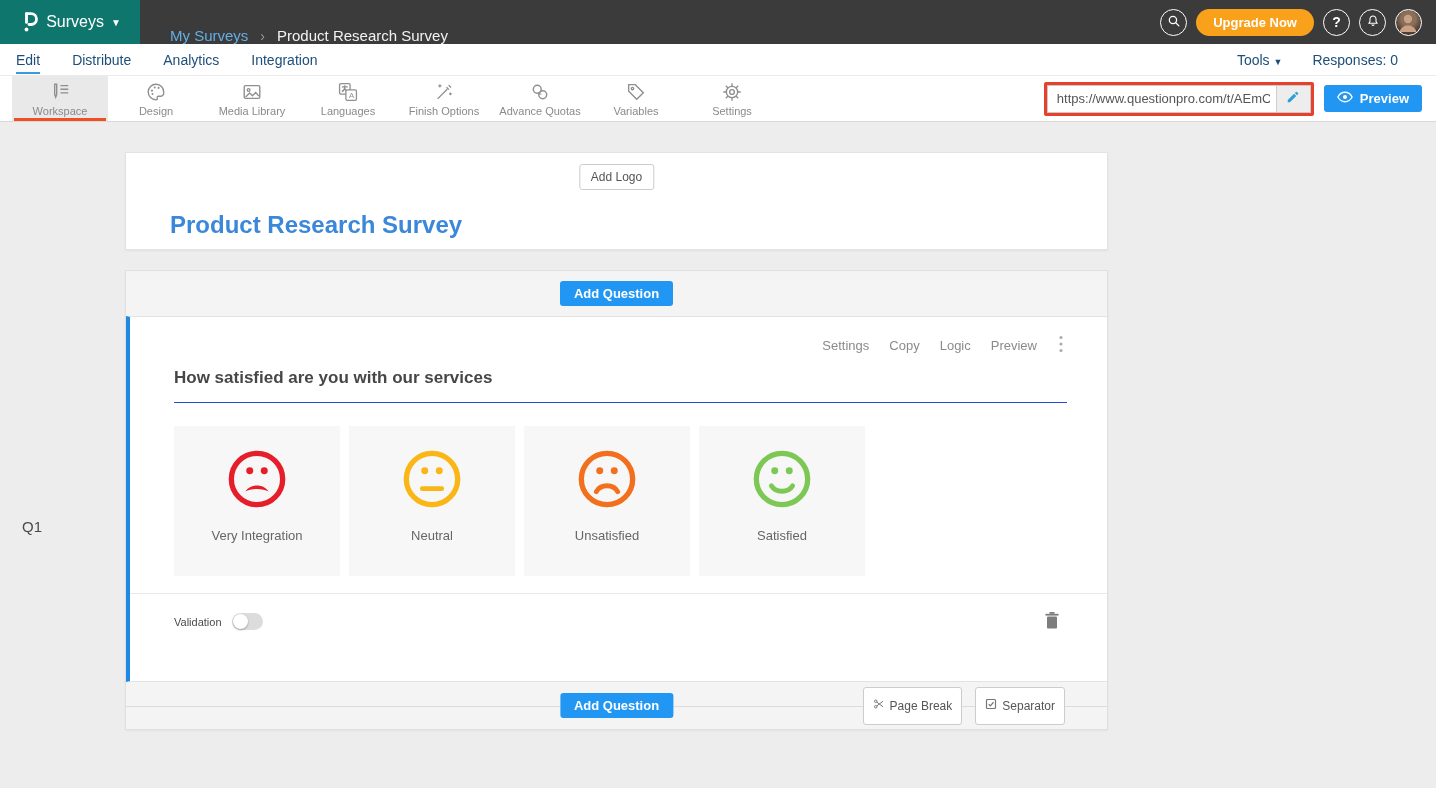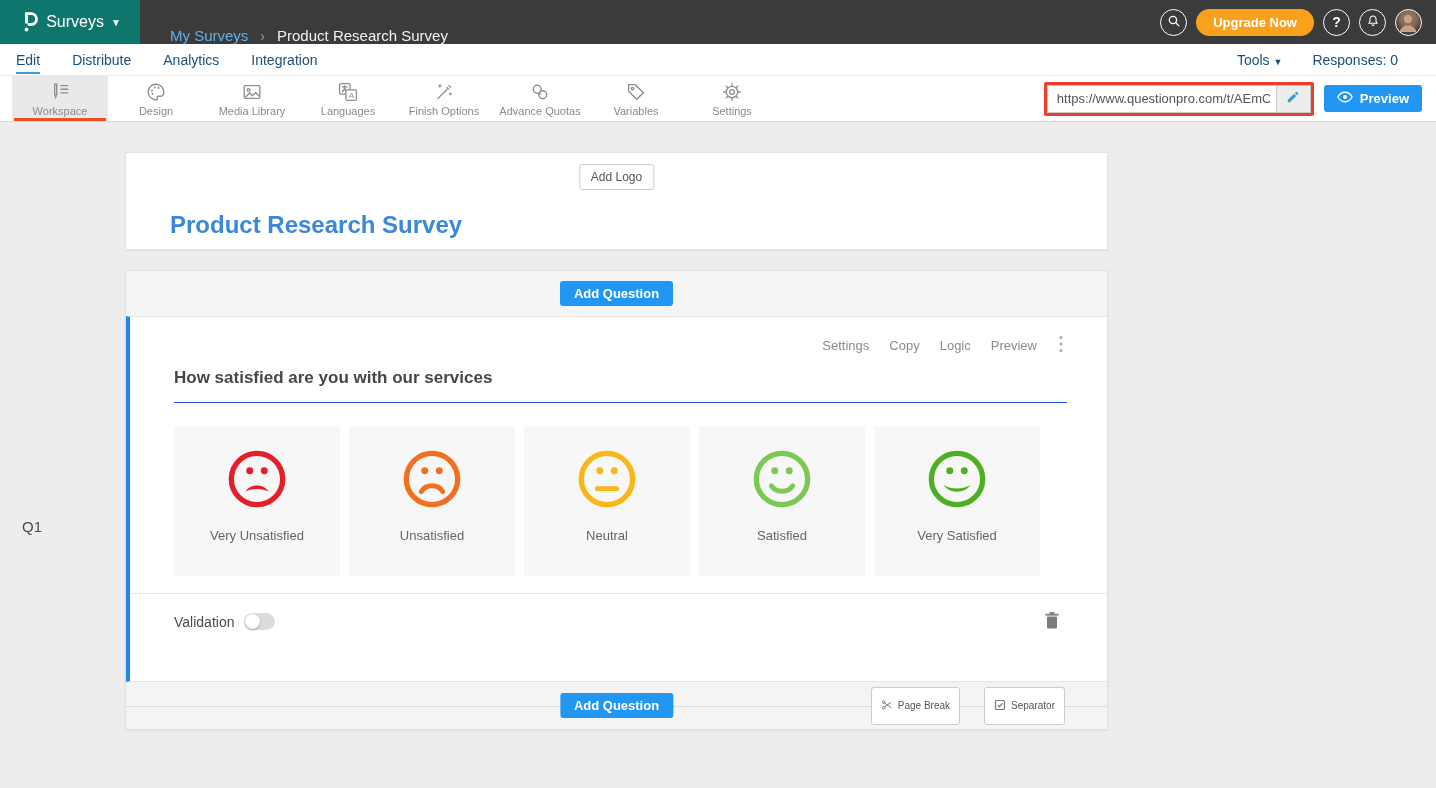--- a/index.html
+++ b/index.html
@@ -67,30 +67,30 @@
   .q-title-row { margin:10px 40px 0 44px; border-bottom:1px solid #1d4ed8; padding-bottom:14px; }
   .q-title { font-size:17px; color:#474747; font-weight:bold; }
   .smiley-row { display:flex; gap:9px; margin:23px 0 0 44px; }
   .smiley-card { width:166px; height:150px; background:#f7f7f7; display:flex; flex-direction:column; align-items:center; cursor:pointer; }
   .smiley-face { margin-top:22px; height:62px; }
   .smiley-label { margin-top:18px; font-size:13px; color:#666; }
   .change-links { display:flex; justify-content:flex-end; gap:16px; margin:13px 80px 0 0; }
   .change-link { font-size:13px; color:#2f7fd3; cursor:pointer; }
   .q-divider { border-bottom:1px solid #e9e9e9; margin-top:17px; }
   .validation-row { height:55px; display:flex; align-items:center; padding:0 46px 0 44px; }
-  .validation-label { font-size:14px; color:#4a4a4a; }
+  .validation-label { font-size:11px; color:#4a4a4a; }
   .toggle { width:31px; height:17px; border-radius:9px; background:#dcdcdc; position:relative; margin-left:10px; cursor:pointer; border:none; }
   .toggle::after { content:""; position:absolute; left:1px; top:1px; width:15px; height:15px; border-radius:50%; background:#fff; box-shadow:0 1px 2px rgba(0,0,0,.3); }
   .trash-btn { margin-left:auto; background:none; border:none; cursor:pointer; padding:2px; }
 
   .block-footer { height:47px; position:relative; display:flex; align-items:center; }
   .block-footer::before { content:""; position:absolute; left:0; right:0; top:50%; border-top:1px solid #dcdcdc; }
   .footer-add { position:absolute; left:50%; transform:translateX(-50%); z-index:1; }
   .footer-right { margin-left:auto; display:flex; gap:13px; padding-right:42px; z-index:1; }
-  .chip-btn { background:#fff; border:1px solid #ccc; border-radius:3px; height:23px; padding:18px 9px; font-size:10px; color:#555; display:flex; align-items:center; gap:5px; cursor:pointer; font-family:"Liberation Sans",sans-serif;margin-left:11px; }
+  .chip-btn { background:#fff; border:1px solid #ccc; border-radius:3px; height:23px; padding:18px 9px; font-size:12px; color:#555; display:flex; align-items:center; gap:5px; cursor:pointer; font-family:"Liberation Sans",sans-serif; }
 </style>
 </head>
 <body>
 
 <header class="topbar">
   <div class="brand">
     <span class="brand-logo">
       <svg width="20" height="22" viewBox="0 0 24 26">
           <path d="M9 3h5.5a6.5 6.5 0 010 13H12" fill="none" stroke="#fff" stroke-width="3.4" stroke-linecap="round"></path>
           <path d="M9 3v10.5" fill="none" stroke="#fff" stroke-width="3.4" stroke-linecap="round"></path>
@@ -281,57 +281,48 @@
         </div>
 
         <div class="smiley-row">
           <div class="smiley-card">
             <span class="smiley-face"><svg viewBox="0 0 64 64" width="62" height="62">
     <circle cx="32" cy="32" r="26.5" fill="none" stroke="#e61e2a" stroke-width="5.5"></circle>
     <circle cx="24.5" cy="23.5" r="3.6" fill="#e61e2a"></circle>
     <circle cx="39.5" cy="23.5" r="3.6" fill="#e61e2a"></circle>
     <path d="M20 45 C25 36.5 39 36.5 44 45 C38 41.5 26 41.5 20 45 Z" fill="#e61e2a"></path>
                 </svg></span>
-            <span class="smiley-label">Very Unsatisfied</span>
+            <span class="smiley-label">Very Integration</span>
+          </div>
+          <div class="smiley-card">
+            <span class="smiley-face"><svg viewBox="0 0 64 64" width="62" height="62">
+    <circle cx="32" cy="32" r="26.5" fill="none" stroke="#fab616" stroke-width="5.5"></circle>
+    <circle cx="24.5" cy="23.5" r="3.6" fill="#fab616"></circle>
+    <circle cx="39.5" cy="23.5" r="3.6" fill="#fab616"></circle>
+    <path d="M22 42 H42" fill="none" stroke="#fab616" stroke-width="5" stroke-linecap="round"></path>
+                </svg></span>
+            <span class="smiley-label">Neutral</span>
           </div>
           <div class="smiley-card">
             <span class="smiley-face"><svg viewBox="0 0 64 64" width="62" height="62">
     <circle cx="32" cy="32" r="26.5" fill="none" stroke="#f2701d" stroke-width="5.5"></circle>
     <circle cx="24.5" cy="23.5" r="3.6" fill="#f2701d"></circle>
     <circle cx="39.5" cy="23.5" r="3.6" fill="#f2701d"></circle>
     <path d="M21 45 C25.5 37 38.5 37 43 45" fill="none" stroke="#f2701d" stroke-width="5" stroke-linecap="round"></path>
                 </svg></span>
             <span class="smiley-label">Unsatisfied</span>
           </div>
           <div class="smiley-card">
             <span class="smiley-face"><svg viewBox="0 0 64 64" width="62" height="62">
-    <circle cx="32" cy="32" r="26.5" fill="none" stroke="#fab616" stroke-width="5.5"></circle>
-    <circle cx="24.5" cy="23.5" r="3.6" fill="#fab616"></circle>
-    <circle cx="39.5" cy="23.5" r="3.6" fill="#fab616"></circle>
-    <path d="M22 42 H42" fill="none" stroke="#fab616" stroke-width="5" stroke-linecap="round"></path>
-                </svg></span>
-            <span class="smiley-label">Neutral</span>
-          </div>
-          <div class="smiley-card">
-            <span class="smiley-face"><svg viewBox="0 0 64 64" width="62" height="62">
     <circle cx="32" cy="32" r="26.5" fill="none" stroke="#7dc855" stroke-width="5.5"></circle>
     <circle cx="24.5" cy="23.5" r="3.6" fill="#7dc855"></circle>
     <circle cx="39.5" cy="23.5" r="3.6" fill="#7dc855"></circle>
     <path d="M21 39 C25.5 46.5 38.5 46.5 43 39" fill="none" stroke="#7dc855" stroke-width="5" stroke-linecap="round"></path>
                 </svg></span>
             <span class="smiley-label">Satisfied</span>
-          </div>
-          <div class="smiley-card">
-            <span class="smiley-face"><svg viewBox="0 0 64 64" width="62" height="62">
-    <circle cx="32" cy="32" r="26.5" fill="none" stroke="#4fae21" stroke-width="5.5"></circle>
-    <circle cx="24.5" cy="23.5" r="3.6" fill="#4fae21"></circle>
-    <circle cx="39.5" cy="23.5" r="3.6" fill="#4fae21"></circle>
-    <path d="M18 38 C24 47.5 40 47.5 46 38 C40 43 24 43 18 38 Z" fill="#4fae21"></path>
-                </svg></span>
-            <span class="smiley-label">Very Satisfied</span>
           </div>
         </div>
 
 
         <div class="q-divider"></div>
 
         <div class="validation-row">
           <span class="validation-label">Validation</span>
           <button class="toggle"></button>
           <button class="trash-btn">

